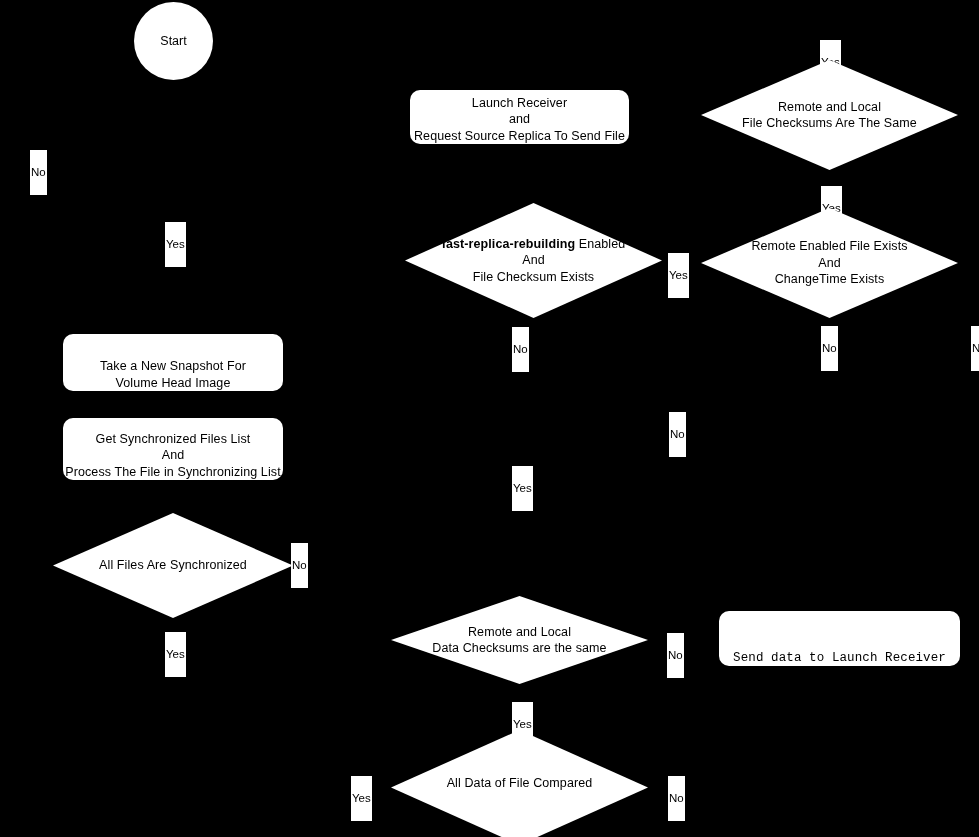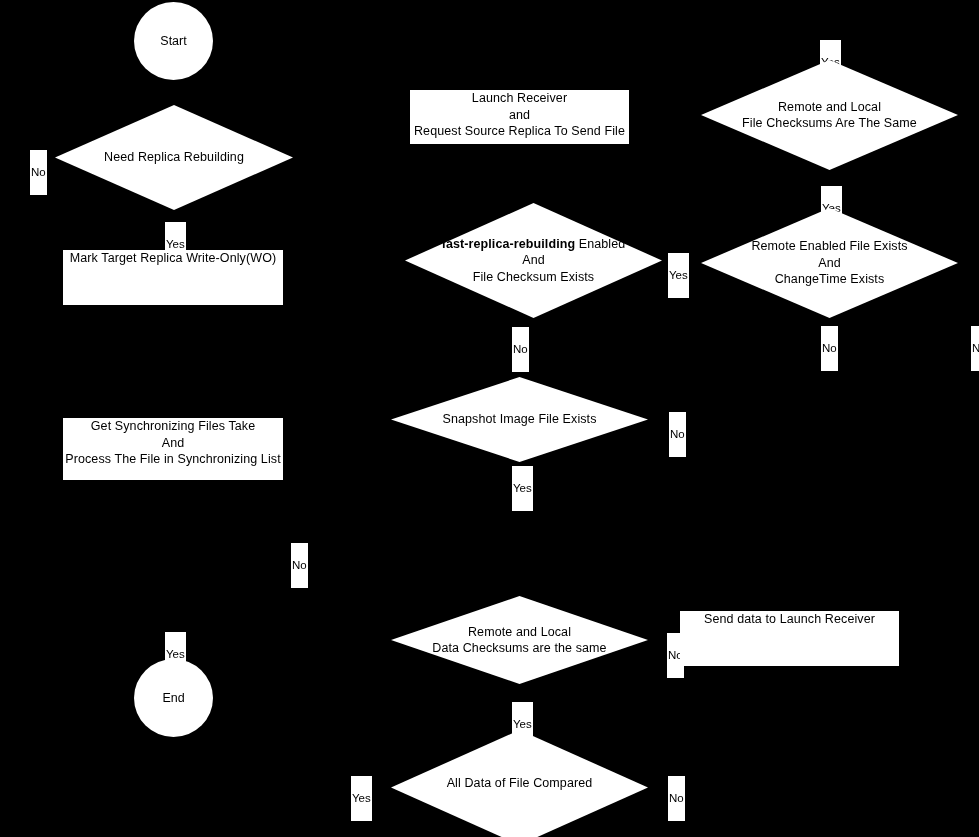--- a/index.html
+++ b/index.html
@@ -20,27 +20,28 @@
     margin-left: 8px;
   }
 
   
   .node-box {
     position: absolute;
     box-sizing: border-box;
     background: #ffffff;
     color: #000000;
     display: flex;
-    align-items: flex-start;
+    align-items: flex-end;
     justify-content: center;
     text-align: center;
     font-size: 12.5px;
     line-height: 16.5px;
     white-space: pre-line;
     letter-spacing: 0.1px;
+    border-radius: 10px;
   }
 
   
   .node-circle {
     position: absolute;
     box-sizing: border-box;
     background: #ffffff;
     color: #000000;
     border-radius: 50%;
     display: flex;
@@ -102,54 +103,52 @@
 <body>
 
 <div id="canvas">
 
   <div class="node-circle" style="left:126px; top:2px; width:79px; height:78px;">
     <span>Start</span>
   </div>
 
   <div class="connector" style="left:165px; top:80px; width:1px; height:25px;"></div>
 
-  <div class="node-diamond" style="left:47px; top:105px; width:238px; height:105px;">
-    <div class="dia-shape"></div>
-    <div class="dia-label">Need Replica Rebuilding</div>
-  </div>
 
   <div class="edge-label" style="left:22px; top:150px;">No</div>
 
   <div class="edge-label" style="left:157px; top:222px;">Yes</div>
 
-  <div class="node-box" style="left:55px; top:250px; width:220px; height:55px;">
-    <span>Mark Target Replica Write-Only(WO)</span>
-  </div>
 
   <div class="connector" style="left:165px; top:305px; width:1px; height:30px;"></div>
 
+  <div class="node-box" style="left:55px; top:334px; width:220px; height:57px;">
+    <span>Take a New Snapshot For
+Volume Head Image</span>
+  </div>
 
   <div class="connector" style="left:165px; top:391px; width:1px; height:28px;"></div>
 
   <div class="node-box" style="left:55px; top:418px; width:220px; height:62px;">
-    <span>Get Synchronizing Files Take
+    <span>Get Synchronized Files List
 And
 Process The File in Synchronizing List</span>
   </div>
 
   <div class="connector" style="left:165px; top:480px; width:1px; height:33px;"></div>
 
+  <div class="node-diamond" style="left:45px; top:513px; width:240px; height:105px;">
+    <div class="dia-shape"></div>
+    <div class="dia-label">All Files Are Synchronized</div>
+  </div>
 
   <div class="edge-label" style="left:283px; top:543px;">No</div>
 
   <div class="edge-label" style="left:157px; top:632px;">Yes</div>
 
-  <div class="node-circle" style="left:126px; top:659px; width:79px; height:78px;">
-    <span>End</span>
-  </div>
 
   <div class="node-box" style="left:402px; top:90px; width:219px; height:54px;">
     <span>Launch Receiver
 and
 Request Source Replica To Send File</span>
   </div>
 
   <div class="connector" style="left:511px; top:144px; width:1px; height:59px;"></div>
 
   <div class="node-diamond" style="left:397px; top:203px; width:257px; height:115px;">
@@ -158,24 +157,20 @@
       <span><b>fast-replica-rebuilding</b><span style="white-space:pre-line;"> Enabled
 And
 File Checksum Exists</span></span>
     </div>
   </div>
 
   <div class="edge-label" style="left:660px; top:253px;">Yes</div>
 
   <div class="edge-label" style="left:504px; top:327px;">No</div>
 
-  <div class="node-diamond" style="left:383px; top:377px; width:257px; height:85px;">
-    <div class="dia-shape"></div>
-    <div class="dia-label">Snapshot Image File Exists</div>
-  </div>
 
   <div class="edge-label" style="left:661px; top:412px;">No</div>
 
   <div class="edge-label" style="left:504px; top:466px;">Yes</div>
 
 
   <div class="connector" style="left:511px; top:552px; width:1px; height:44px;"></div>
 
   <div class="node-diamond" style="left:383px; top:596px; width:257px; height:88px;">
     <div class="dia-shape"></div>
@@ -210,17 +205,17 @@
     <div class="dia-shape"></div>
     <div class="dia-label">Remote Enabled File Exists
 And
 ChangeTime Exists</div>
   </div>
 
   <div class="edge-label" style="left:813px; top:326px;">No</div>
 
   <div class="edge-label" style="left:963px; top:326px;">No</div>
 
-  <div class="node-box" style="left:672px; top:611px; width:219px; height:55px;">
+  <div class="node-box" style="left:711px; top:611px; width:241px; height:55px;font-family:Liberation Mono, monospace;">
     <span>Send data to Launch Receiver</span>
   </div>
 
 </div>
 
 </body></html>

